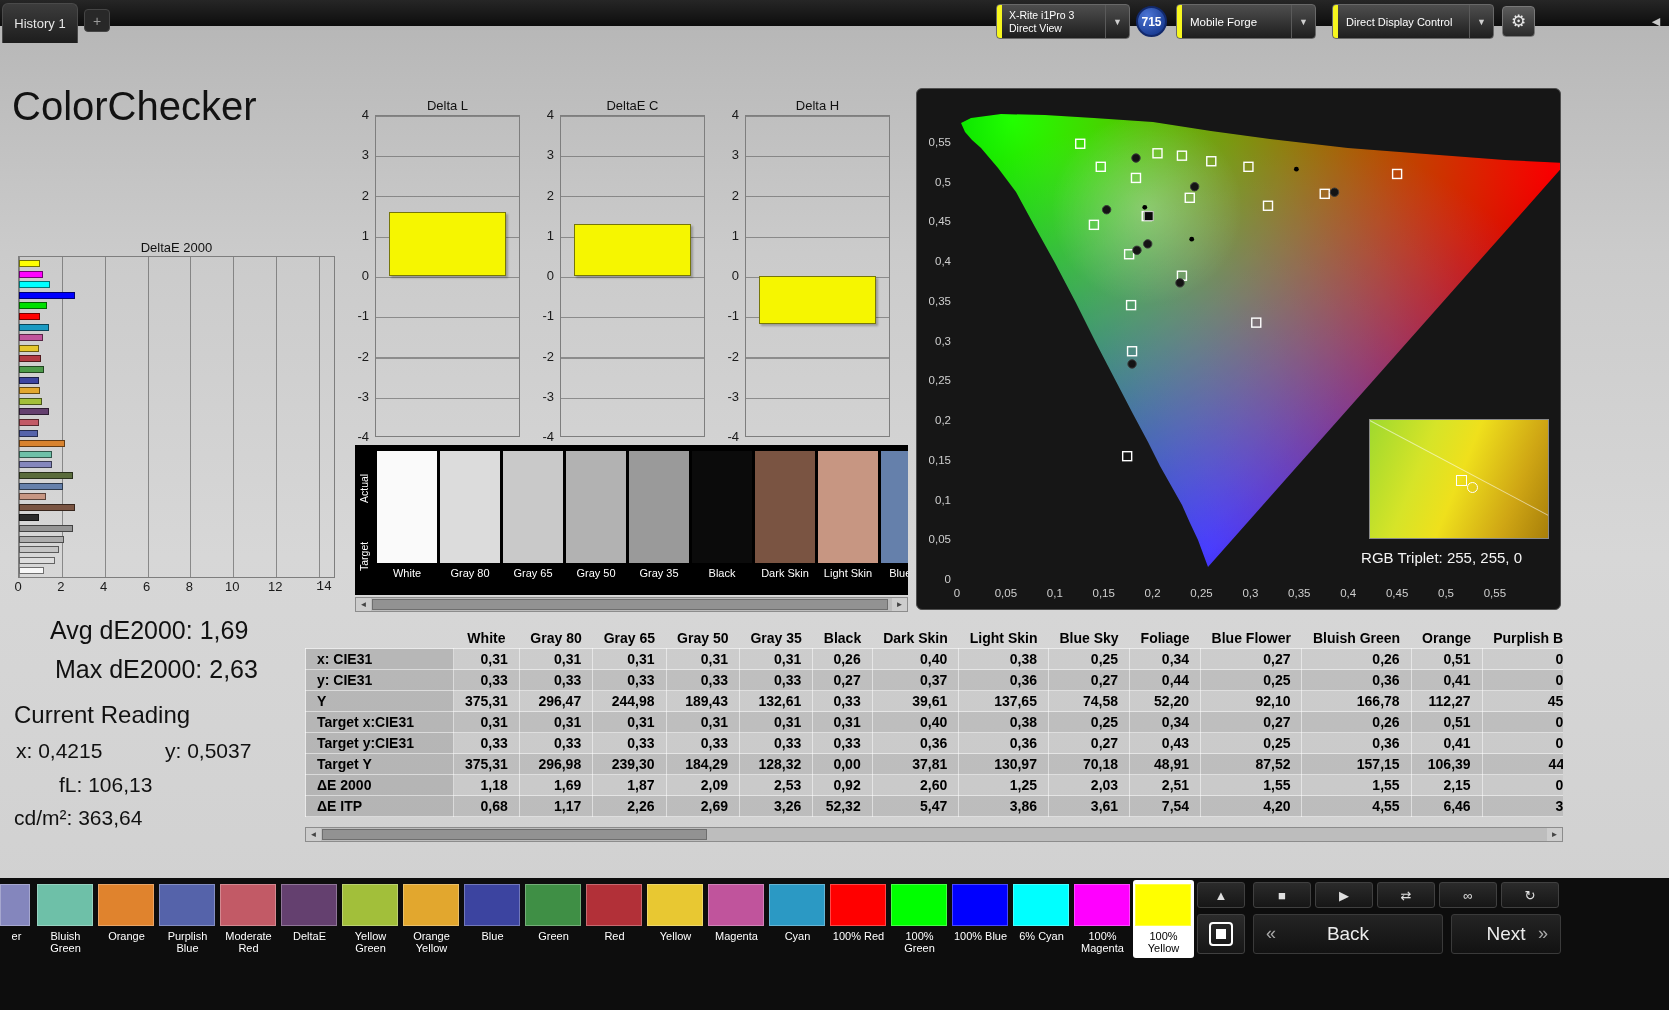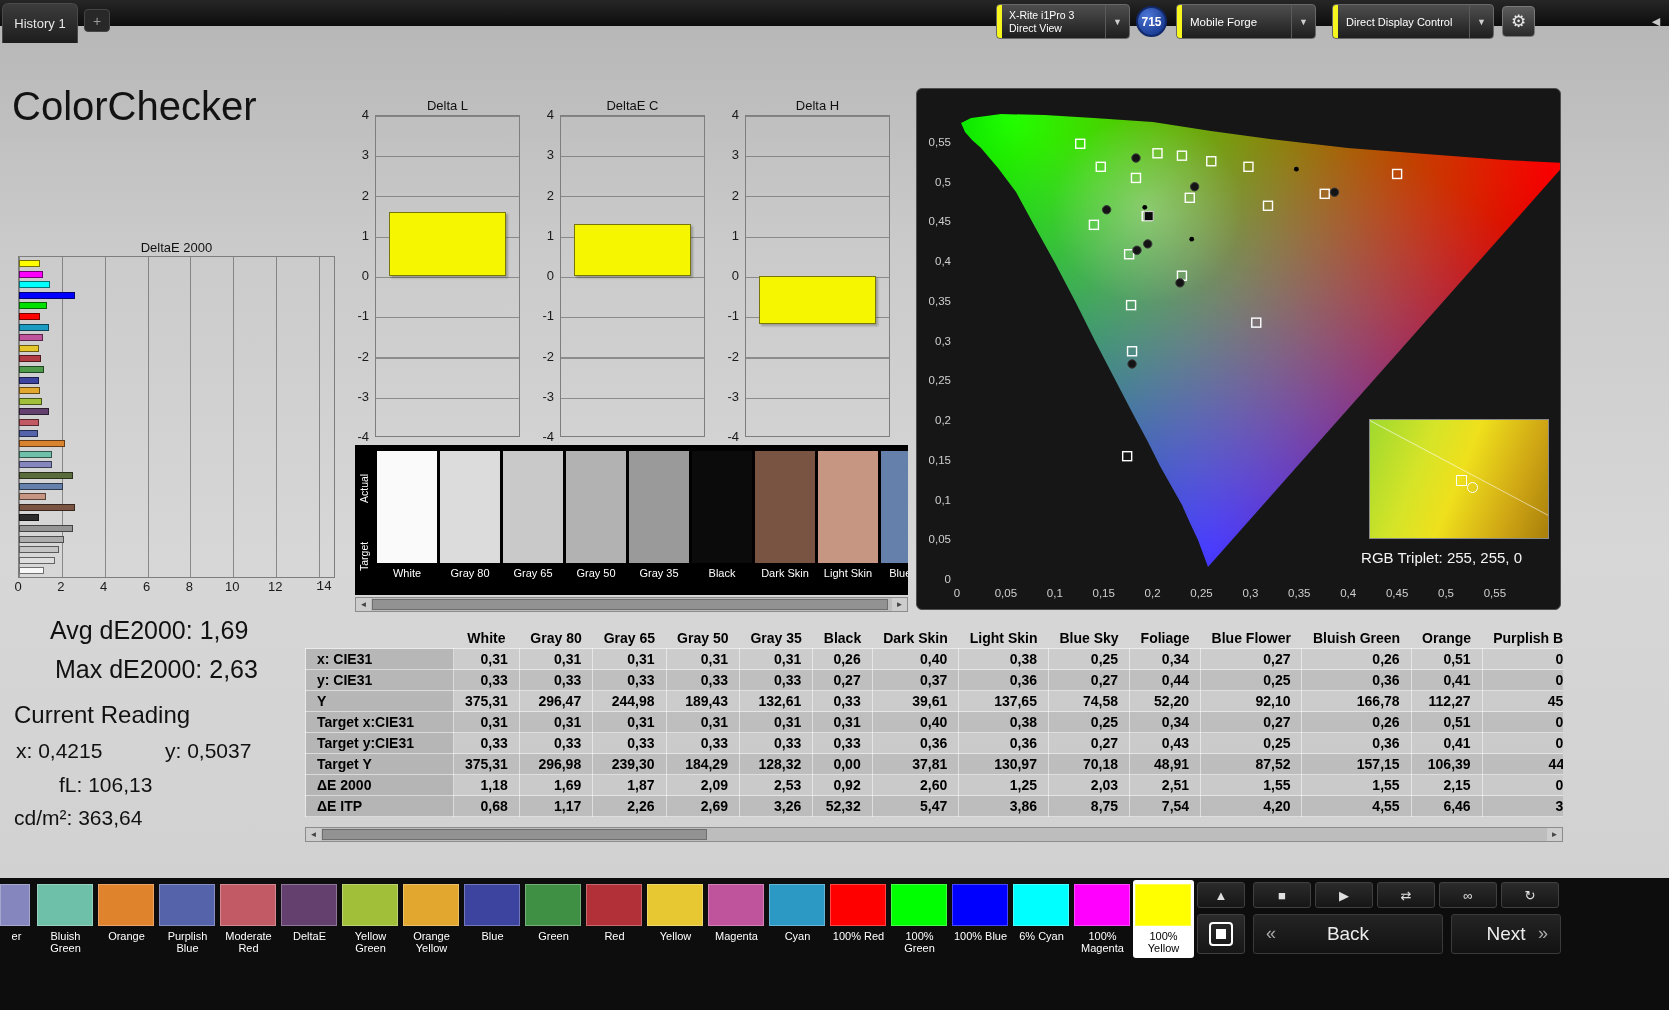--- a/index.html
+++ b/index.html
@@ -479,21 +479,21 @@
           <tr class="r1">
             <td class="lbl">ΔE ITP</td>
             <td class="val">0,68</td>
             <td class="val">1,17</td>
             <td class="val">2,26</td>
             <td class="val">2,69</td>
             <td class="val">3,26</td>
             <td class="val">52,32</td>
             <td class="val">5,47</td>
             <td class="val">3,86</td>
-            <td class="val">8,75</td>
+            <td class="val">3,61</td>
             <td class="val">7,54</td>
             <td class="val">4,20</td>
             <td class="val">4,55</td>
             <td class="val">6,46</td>
             <td class="val">3,23</td>
           </tr>
         </tbody>
       </table>
   </div>
   <div class="sb" style="left:305px;top:827px;width:1258px;">

